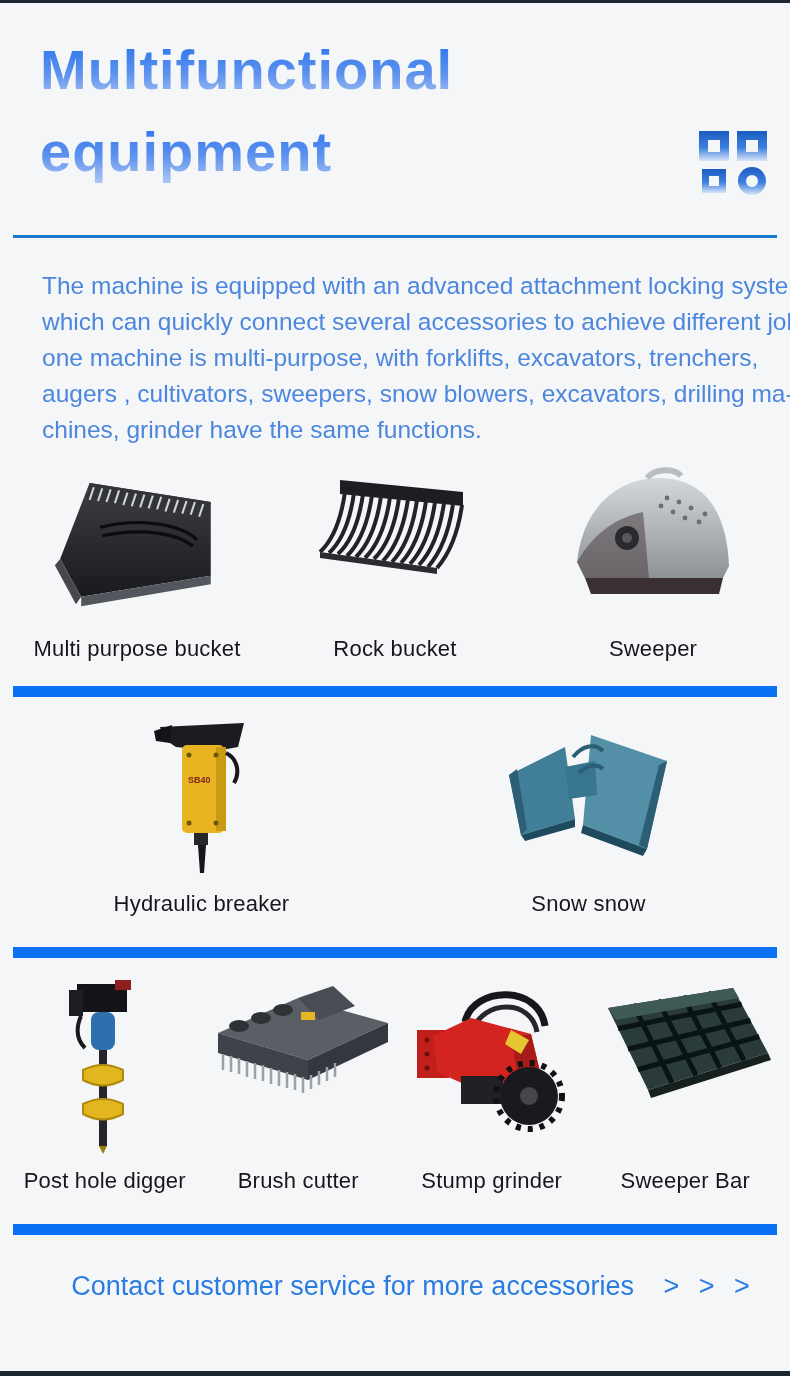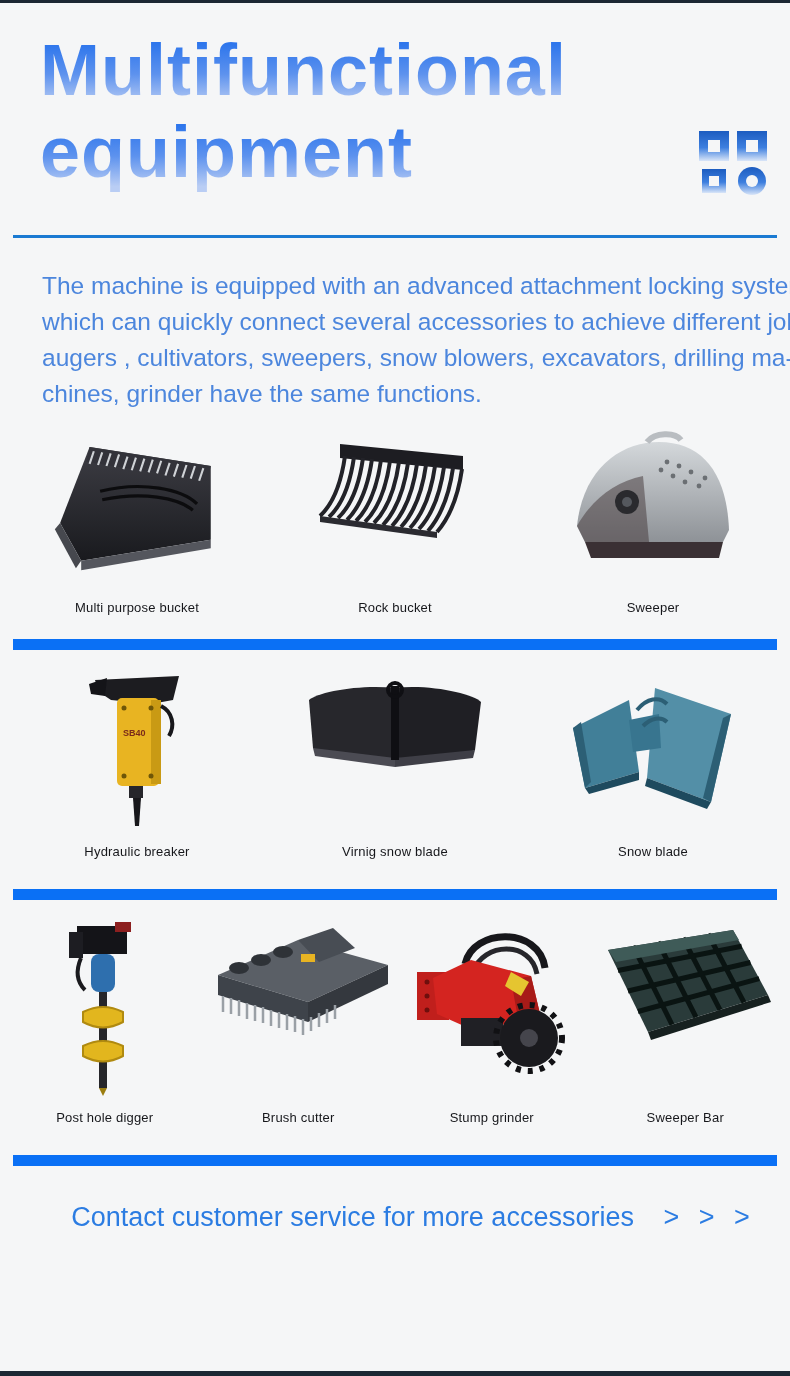--- a/index.html
+++ b/index.html
@@ -5,40 +5,40 @@
   * { margin:0; padding:0; box-sizing:border-box; }
   body {
     width:790px; height:1376px; position:relative; overflow:hidden;
     background:#f5f6f7;
     font-family:"Liberation Sans", sans-serif;
   }
   .top-strip { height:3px; background:#1c2733; }
   .bottom-strip { position:absolute; bottom:0; left:0; width:790px; height:5px; background:#1c2733; }
 
   .header { position:relative; height:232px; }
-  .title { position:absolute; left:40px; top:26px; font-size:72px; font-weight:bold; letter-spacing:1px; line-height:82px; }
+  .title { position:absolute; left:40px; top:26px; font-size:56px; font-weight:bold; letter-spacing:1px; line-height:82px; }
   .title .tline {
     display:block;
     background:linear-gradient(180deg,#2e76ec 18%, #5d92ee 55%, #b9cdf4 92%);
     -webkit-background-clip:text; background-clip:text;
     color:transparent; -webkit-text-fill-color:transparent;
   }
   .grid-icon { position:absolute; right:22px; top:126px; width:70px; height:68px; }
 
   .divider { height:3px; background:#1a7ad2; margin:0 13px; }
 
   .intro { margin:30px 42px 0; font-size:24.5px; line-height:36px; color:#4c86dd; }
   .intro .iline { white-space:nowrap; }
 
   .product-row { display:flex; padding:14px 8px 0; }
   .product-row.r2, .product-row.r3 { padding-top:20px; }
   .cell { flex:1; display:flex; flex-direction:column; align-items:center; }
   .img-box { height:162px; display:flex; align-items:flex-start; justify-content:center; }
   .r3 .img-box { height:178px; }
-  .caption { margin-top:12px; font-size:13px; color:#16171b; letter-spacing:0.2px; }
+  .caption { margin-top:12px; font-size:22px; color:#16171b; letter-spacing:0.2px; }
   .row-bar { height:11px; background:#0a70f5; margin:24px 13px 0; }
   .product-row.r2 + .row-bar, .product-row.r3 + .row-bar { margin-top:30px; }
 
   .footer-cta { margin-top:36px; text-align:center; font-size:27px; color:#2b7ce2;margin-left:37px; }
   .footer-cta .arrows { margin-left:22px; letter-spacing:6px; }
 </style>
 </head>
 <body>
 
 <div class="top-strip"></div>
@@ -65,20 +65,21 @@
     <circle cx="54" cy="52" r="14" fill="url(#gi)"></circle>
     <circle cx="54" cy="52" r="6" fill="#f5f6f7"></circle>
   </svg>
 </div>
 
 <div class="divider"></div>
 
 <div class="intro">
   <div class="iline">The machine is equipped with an advanced attachment locking system</div>
   <div class="iline">which can quickly connect several accessories to achieve different jobs,</div>
+  <div class="iline">one machine is multi-purpose, with forklifts, excavators, trenchers,</div>
   <div class="iline">augers , cultivators, sweepers, snow blowers, excavators, drilling ma-</div>
   <div class="iline">chines, grinder have the same functions.</div>
 </div>
 
 <div class="product-row r1">
   <div class="cell">
     <div class="img-box">
       <svg width="180" height="158" viewBox="0 0 170 150">
         <defs>
             <linearGradient id="bk" x1="0" y1="0" x2="0" y2="1">
@@ -151,45 +152,32 @@
         <text x="42" y="66" font-size="9" font-weight="bold" fill="#7a2a1a">SB40</text>
         <path d="M80,36 C92,42 94,56 88,66" stroke="#17171b" stroke-width="4" fill="none"></path>
         <rect x="48" y="116" width="14" height="12" fill="#26262b"></rect>
         <path d="M52,128 L60,128 L58,156 L54,156 Z" fill="#17171b"></path>
       </svg>
     </div>
     <div class="caption">Hydraulic breaker</div>
   </div>
   <div class="cell">
     <div class="img-box">
-      <svg width="188" height="115" viewBox="0 0 188 115">
-        <path d="M8,30 C16,22 60,14 94,18 L94,88 C60,92 24,86 12,78 Z" fill="#27272c"></path>
-        <path d="M94,18 C130,14 172,24 180,32 L174,80 C150,90 112,92 94,88 Z" fill="#1f1f24"></path>
-        <path d="M12,78 L94,88 L94,97 L14,86 Z" fill="#4b4b53"></path>
-        <path d="M94,88 L174,80 L172,88 L94,97 Z" fill="#3e3e46"></path>
-        <path d="M90,16 L98,16 L98,90 L90,90 Z" fill="#0f0f13"></path>
-        <circle cx="94" cy="20" r="7" fill="none" stroke="#0f0f13" stroke-width="4"></circle>
-      </svg>
-    </div>
-    <div class="caption">Virnig snow blade</div>
-  </div>
-  <div class="cell">
-    <div class="img-box">
       <svg width="180" height="145" viewBox="0 0 180 145">
         <path d="M10,58 L66,30 L76,102 L22,118 Z" fill="#417f98"></path>
         <path d="M10,58 L18,52 L28,112 L22,118 Z" fill="#2c5f75"></path>
         <path d="M92,18 L168,44 L148,132 L84,108 Z" fill="#538fa7"></path>
         <path d="M160,48 L168,44 L148,132 L140,128 Z" fill="#2c5f75"></path>
         <path d="M66,50 L96,44 L98,78 L70,82 Z" fill="#38758f"></path>
         <path d="M74,40 C84,28 96,26 104,34 M80,56 C88,48 98,46 104,52" stroke="#2c5f75" stroke-width="4" fill="none"></path>
         <path d="M22,118 L76,102 L76,110 L26,124 Z" fill="#1e4a5e"></path>
         <path d="M84,108 L148,132 L144,139 L82,116 Z" fill="#1e4a5e"></path>
       </svg>
     </div>
-    <div class="caption">Snow blade</div>
+    <div class="caption">Snow snow</div>
   </div>
 </div>
 <div class="row-bar"></div>
 
 <div class="product-row r3">
   <div class="cell">
     <div class="img-box">
       <svg width="96" height="176" viewBox="0 0 96 176">
         <rect x="20" y="6" width="50" height="28" fill="#141418"></rect>
         <rect x="12" y="12" width="14" height="26" fill="#1d1d22"></rect>

